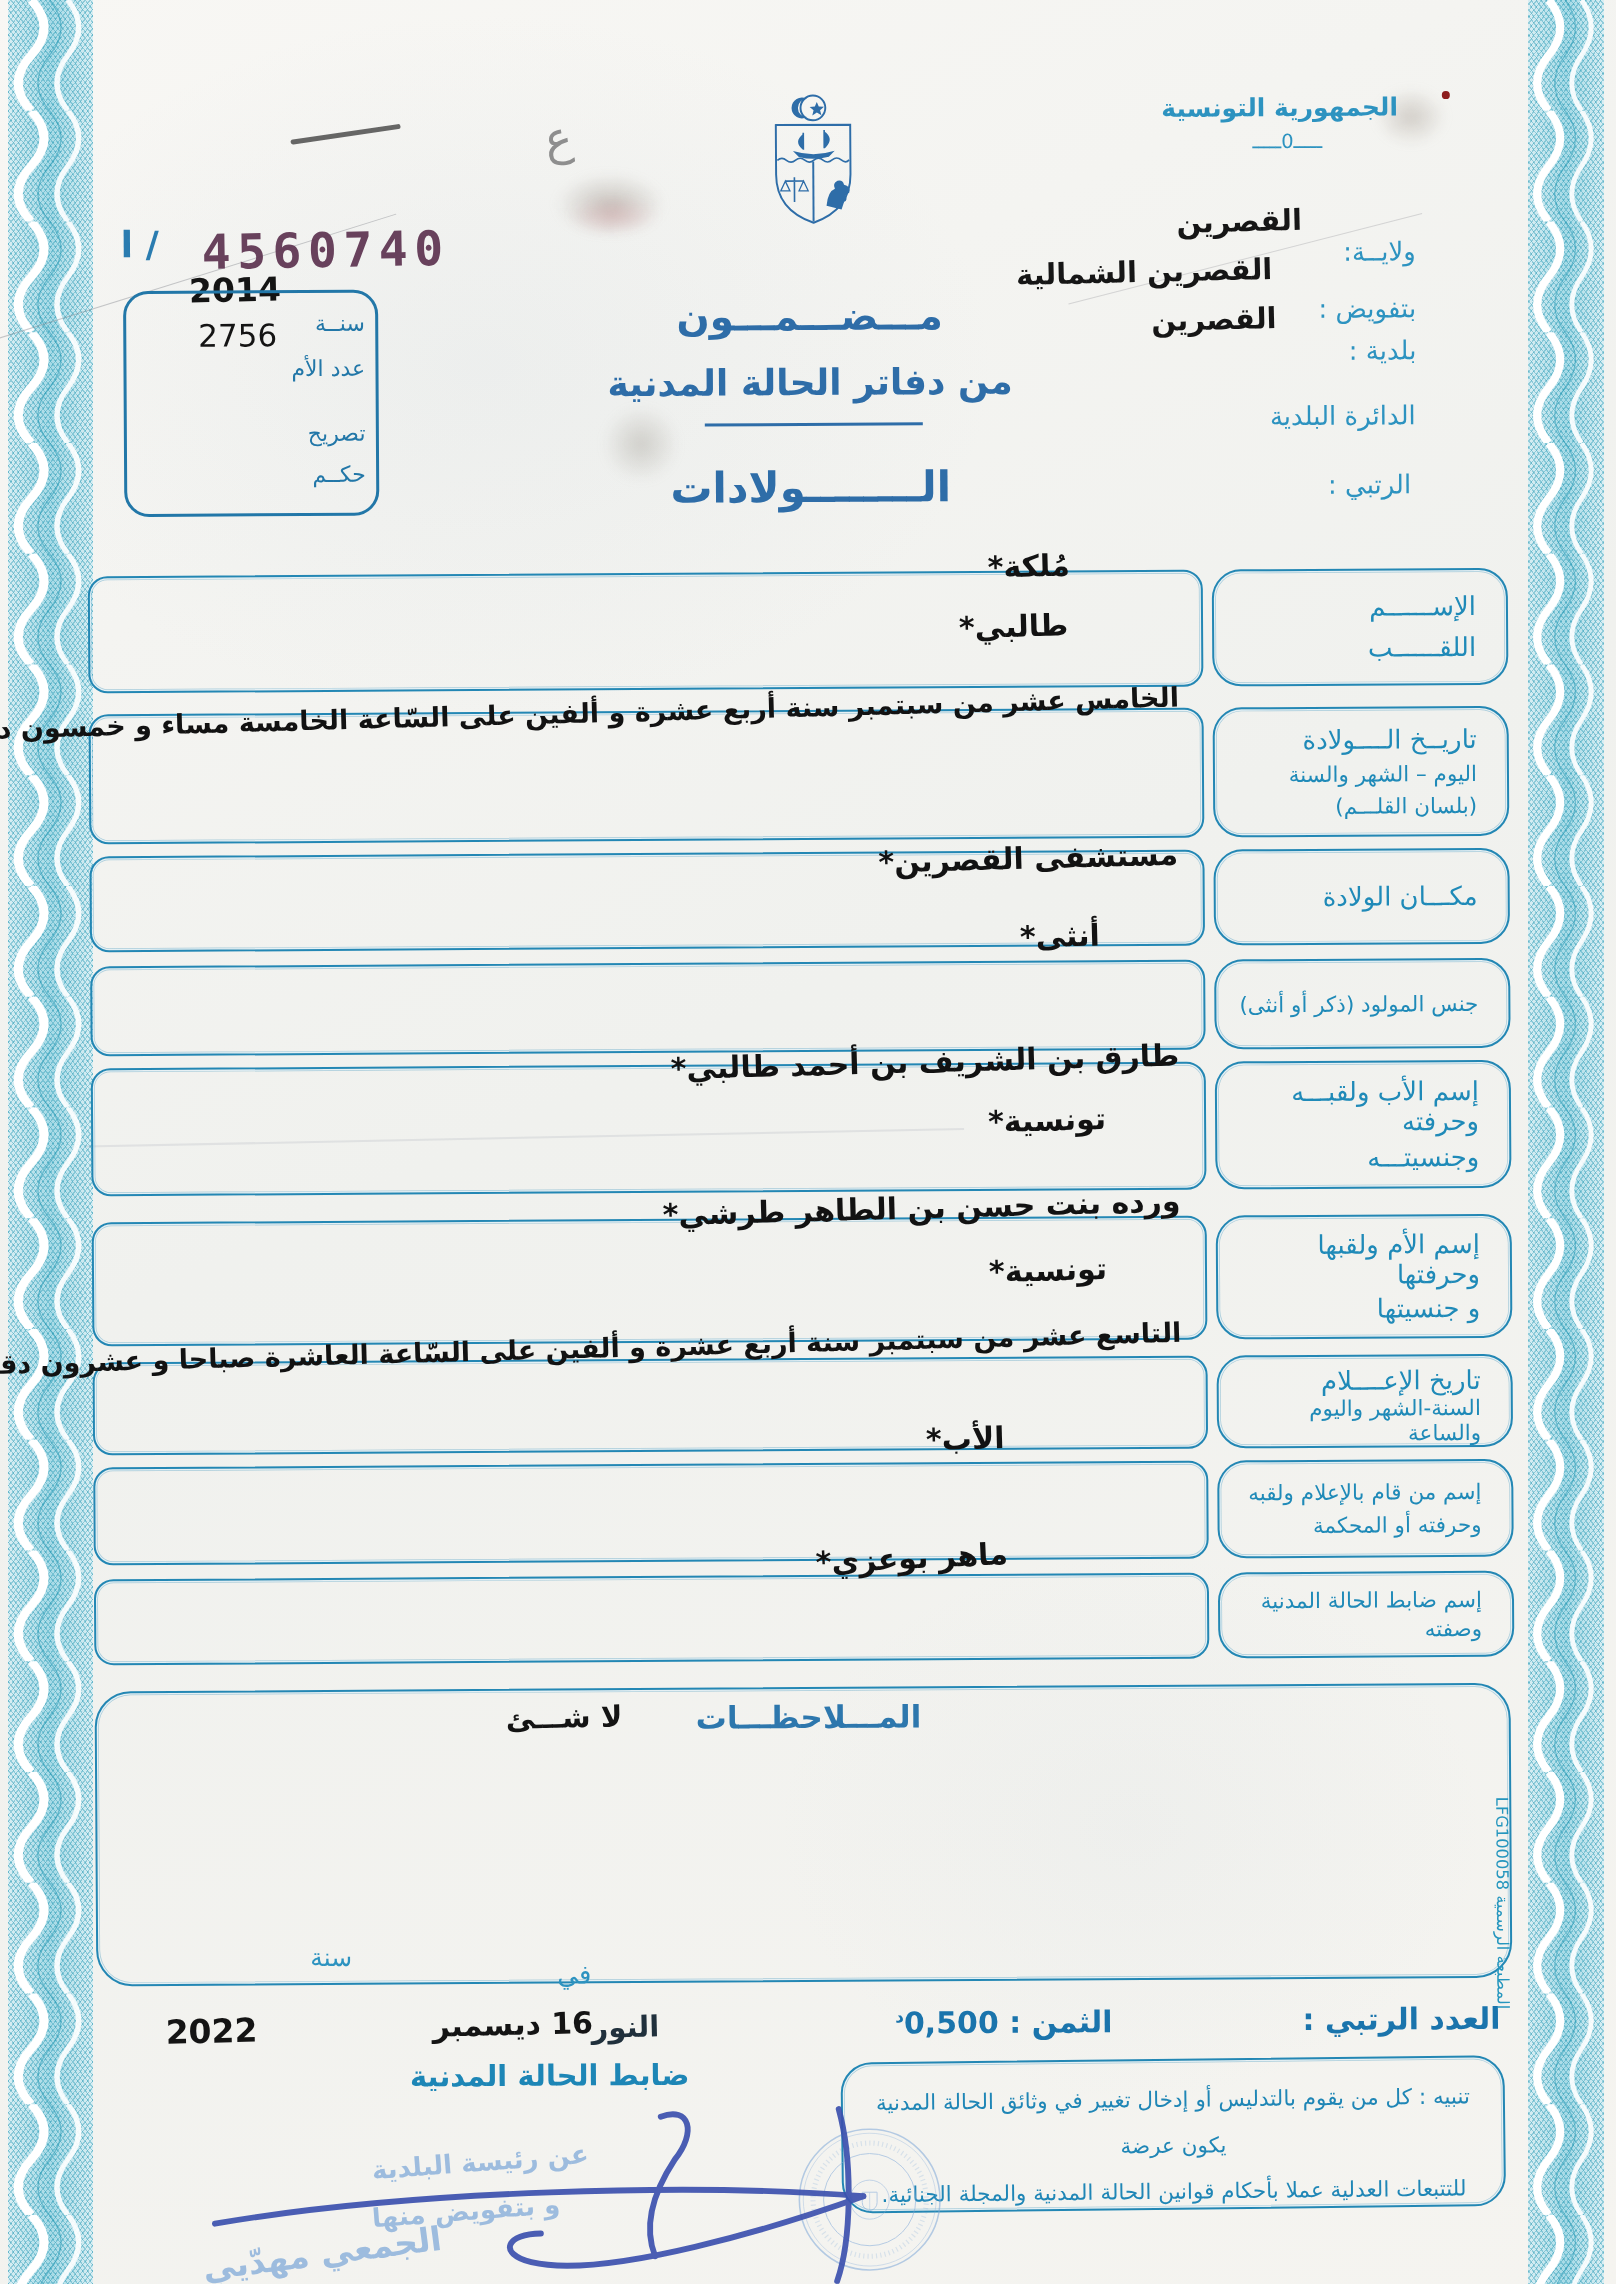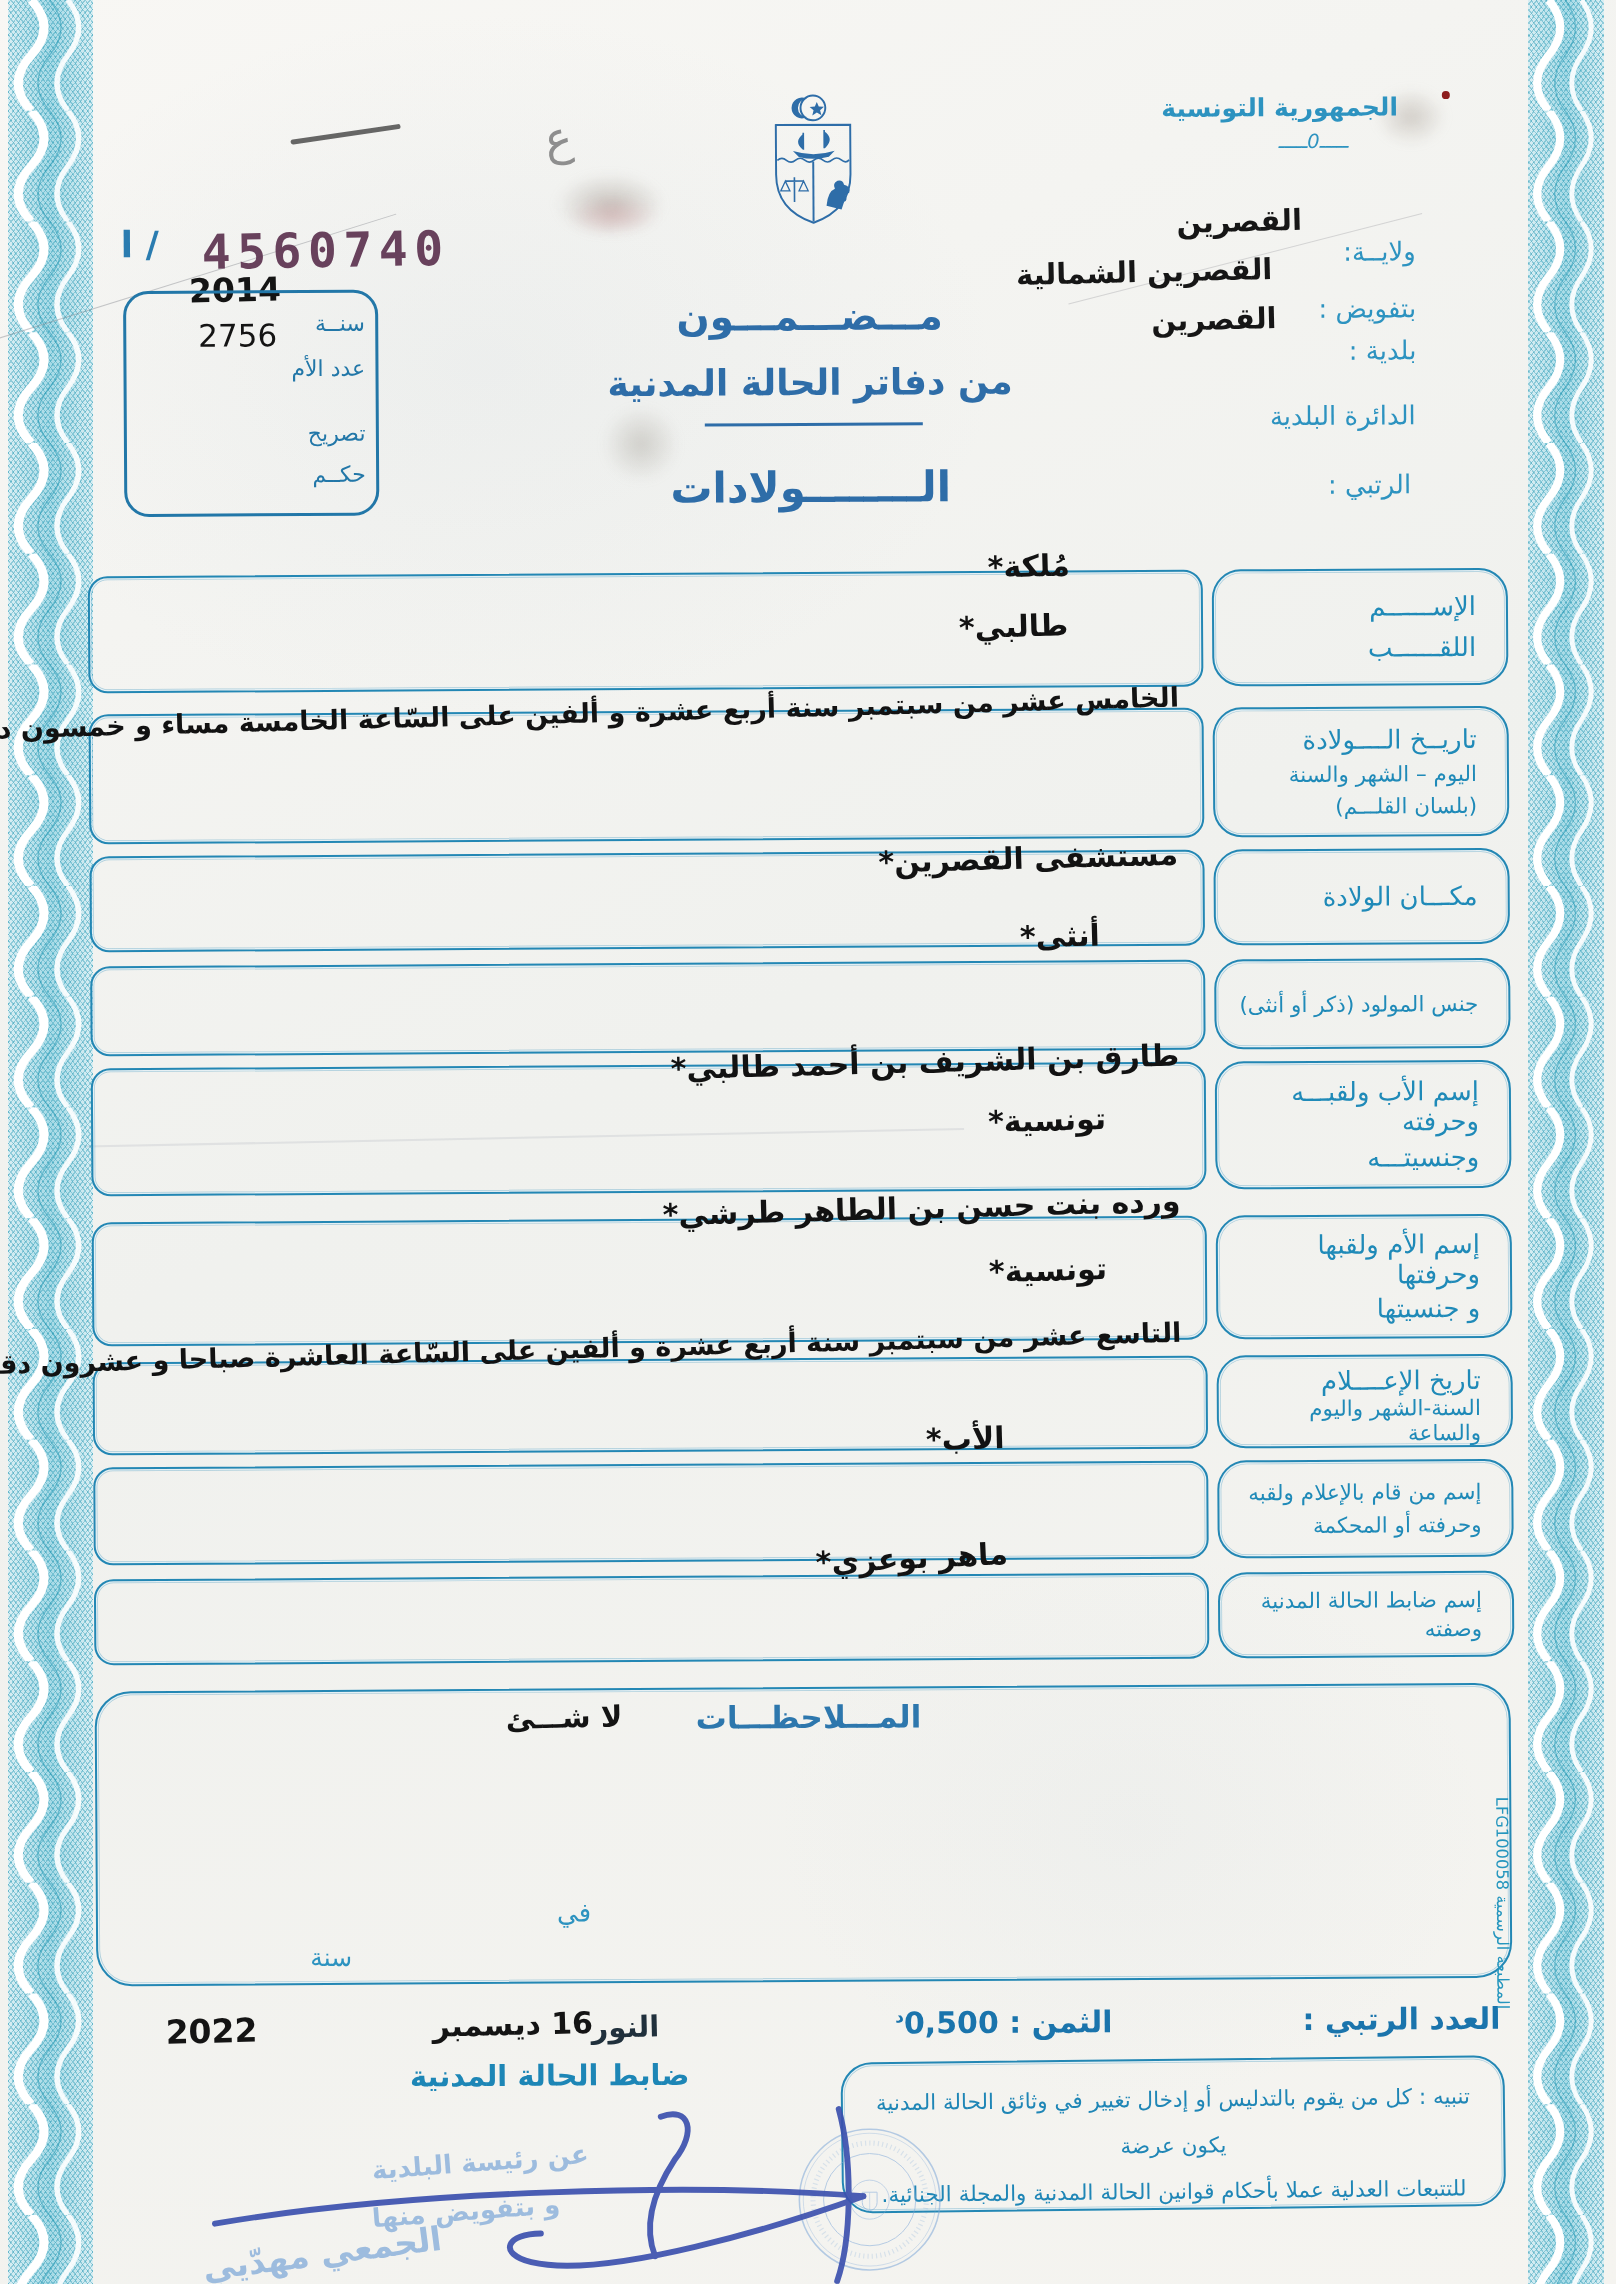--- a/index.html
+++ b/index.html
@@ -17,21 +17,21 @@
     background:
       repeating-linear-gradient(52deg, rgba(32,150,178,.38) 0 1px, transparent 1px 3.9px),
       repeating-linear-gradient(-52deg, rgba(32,150,178,.38) 0 1px, transparent 1px 3.9px),
       linear-gradient(90deg,#d9eef3,#a6dae6 50%,#d9eef3);}
   .band-left{left:7.8px;width:85px;}
   .band-right{left:1528px;width:76px;}
   .band svg{display:block;width:100%;height:100%;}
 
   
   .republic{right:212px;top:96px;font-size:25px;color:#2d93c0;font-weight:bold;direction:rtl;}
-  .hdr-divider{right:262px;top:133px;font-size:19.5px;color:#2d93c0;letter-spacing:2.6px;font-style:italic;}
+  .hdr-divider{right:288px;top:133px;font-size:19.5px;color:#2d93c0;letter-spacing:2.6px;}
   .red-dot{left:1448px;top:95px;width:7.8px;height:7.8px;border-radius:50%;background:#8d1d1d;}
   .lbl-blue{color:#2d93c0;font-size:26px;direction:rtl;}
   .val-black{color:#161616;font-weight:bold;font-size:29px;direction:rtl;transform:rotate(-1deg);}
   .wilaya-l{right:195px;top:240px;} .wilaya-v{right:309px;top:207px;}
   .deleg-l{right:195px;top:297px;}  .deleg-v{right:339px;top:257px;}
   .munic-l{right:195px;top:339px;}  .munic-v{right:335px;top:305px;}
   .district-l{right:196px;top:404px;} .imada-l{right:201px;top:473px;}
 
   .serial-prefix{left:126px;top:220px;font-size:36px;color:#2a7cb0;font-weight:bold;}
   .serial-num{left:207px;top:219px;font-family:"DejaVu Sans Mono",monospace;font-weight:bold;
@@ -76,21 +76,21 @@
   .notes{left:91px;top:1687px;width:1412px;height:291px;border:2.6px solid #2387b4;border-radius:36px;
         box-shadow:inset 0 0 0 1.3px rgba(255,255,255,.7), inset 0 0 0 2px rgba(35,135,180,.35);}
   .notes-label{left:599px;top:10.4px;font-size:31px;font-weight:bold;color:#2d77ad;direction:rtl;letter-spacing:1.3px;}
   .notes-value{left:409px;top:10.4px;font-size:29px;font-weight:bold;color:#141414;direction:rtl;transform:rotate(-1deg);}
 
   
   .order-label{right:121px;top:2005px;font-size:30px;font-weight:bold;color:#1a74ac;direction:rtl;}
   .price{right:509px;top:2006px;font-size:30px;font-weight:bold;color:#1a74ac;direction:rtl;}
   .price sup{font-size:17px;}
   .place-v{left:586px;top:2009px;font-size:29px;font-weight:bold;color:#20303c;direction:rtl;transform:rotate(-1deg);}
-  .in-l{left:552px;top:1896px;font-size:26px;color:#2d93c0;}
+  .in-l{left:552px;top:1958px;font-size:26px;color:#2d93c0;}
   .date-v{left:427px;top:2005px;font-size:30px;font-weight:bold;color:#141414;direction:rtl;transform:rotate(-1deg);}
   .yr-l{left:305px;top:1940px;font-size:25px;color:#2d93c0;}
   .yr-v{left:160px;top:2008px;font-size:33px;font-weight:bold;color:#141414;transform:rotate(-1deg);}
   .officer-l{left:404px;top:2057px;font-size:29px;font-weight:bold;color:#1d86b6;direction:rtl;}
 
   .notice{left:835px;top:2061px;width:664px;height:151px;border:2.6px solid #2387b4;border-radius:31px;
       box-shadow:inset 0 0 0 1.3px rgba(255,255,255,.7), inset 0 0 0 2px rgba(35,135,180,.35);
       padding:15.6px 25px;box-sizing:border-box;text-align:center;direction:rtl;transform:rotate(-.3deg);}
   .notice span{display:block;color:#1f86b6;font-size:21.5px;line-height:2.15;}
 

